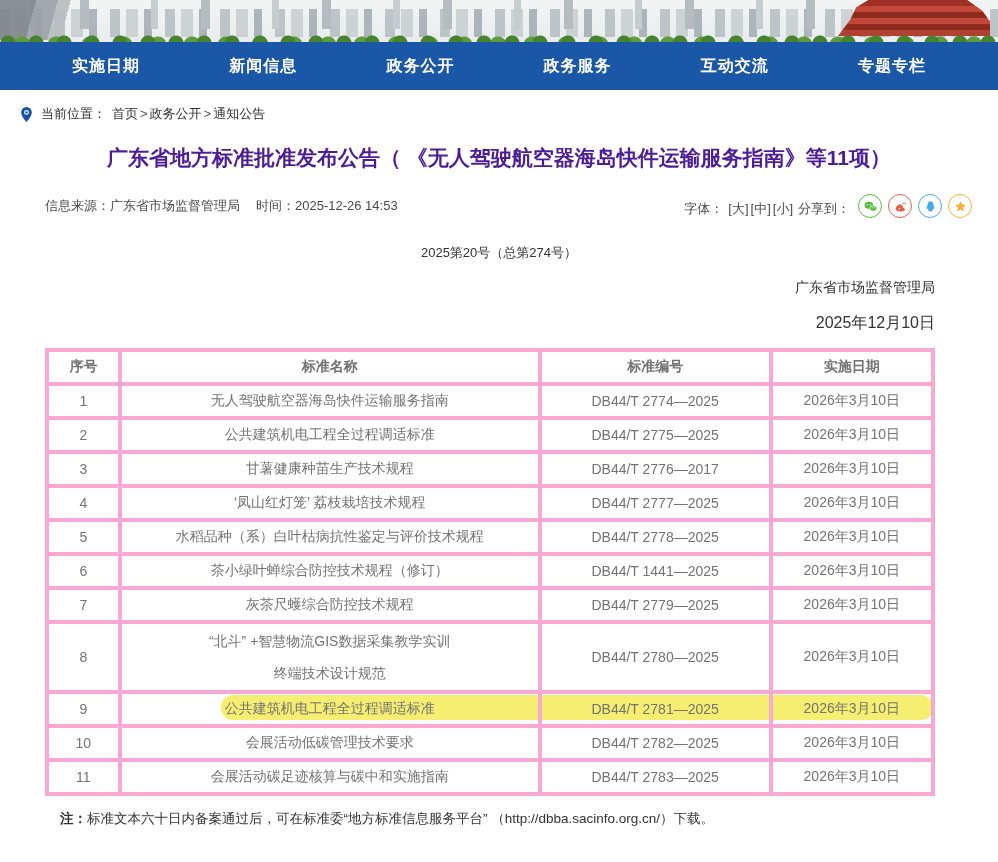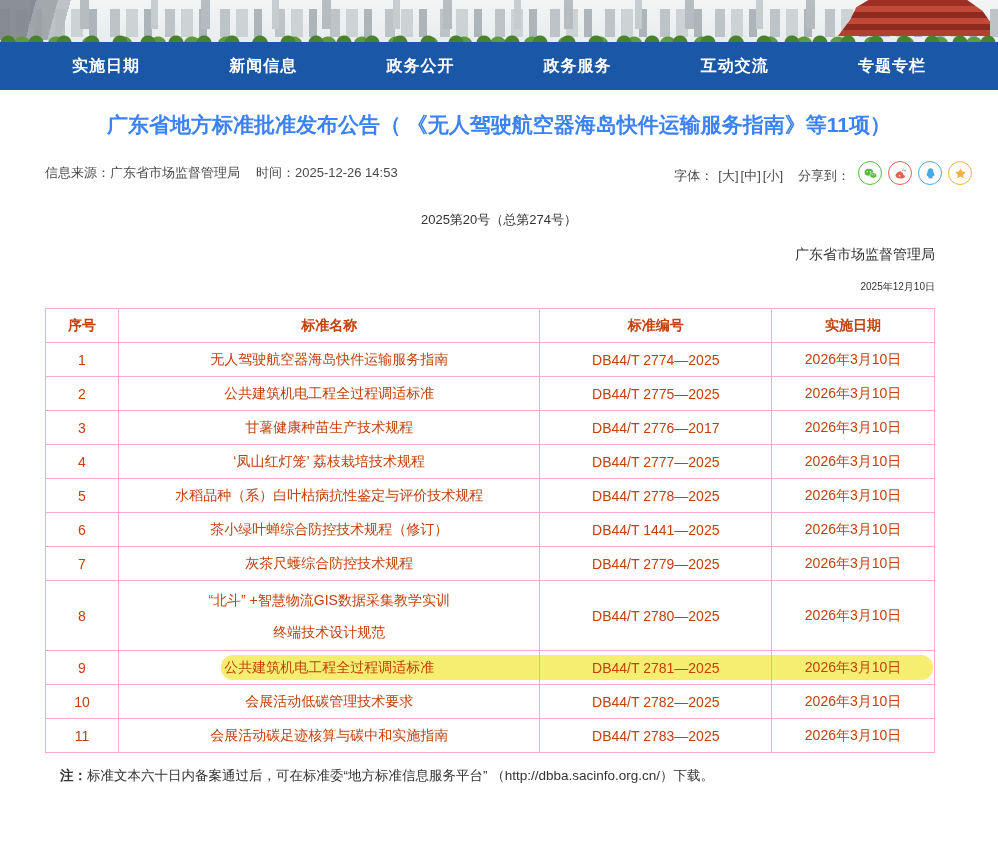--- a/index.html
+++ b/index.html
@@ -26,39 +26,39 @@
   .nav { height:48px; background:#1b57a7; display:flex; justify-content:space-between; align-items:center; padding:0 72px; }
   .nav-item { color:#fff; font-size:16px; font-weight:bold; text-decoration:none; letter-spacing:1px; cursor:pointer; }
 
   
   .breadcrumb { display:flex; align-items:center; gap:6px; padding:15px 0 0 18px; font-size:13px; color:#333; }
   .pin { display:inline-flex; width:17px; height:17px; }
   .bc-link { color:#333; text-decoration:none; cursor:pointer; }
   .bc-sep { color:#555; margin:0 2px; }
 
   
-  .title { margin:21px 40px 0; text-align:center; font-size:21px; line-height:1.35; color:#3b82f6; font-weight:bold; font-family:"Liberation Sans","DejaVu Sans",sans-serif; }
+  .title { margin:21px 40px 0; text-align:center; font-size:21px; line-height:1.35; color:#4c1d95; font-weight:bold; font-family:"Liberation Sans","DejaVu Sans",sans-serif; }
   .meta { display:flex; justify-content:space-between; align-items:center; margin:22px 26px 0 45px; font-size:13px; color:#4a4a4a; }
   .meta-left .gap { display:inline-block; width:16px; }
   .meta-right { display:flex; align-items:flex-end; gap:4px; }
   .font-opts span { margin:0 1px; cursor:pointer; }
-  .share-label { margin-left:10px; }
+  .share-label { }
   .share-icons { display:inline-flex; gap:6px; align-items:center; margin-left:4px; }
   .share-btn { width:24px; height:24px; border-radius:50%; border:1.5px solid; display:inline-flex; align-items:center; justify-content:center; cursor:pointer; background:#fff; }
 
   .doc-number { margin-top:26px; text-align:center; font-size:13px; color:#333; }
   .para { margin:25px 45px 0; padding-left:20px; font-size:14px; color:#333; }
   .issuer { margin:17px 63px 0 0; text-align:right; font-size:14px; color:#333; }
-  .issue-date { margin:16px 63px 8px 0; text-align:right; font-size:10px; color:#333; }
+  .issue-date { margin:16px 63px 8px 0; text-align:right; font-size:16px; color:#333; }
 
   
   .table-wrap { position:relative; width:890px; margin:14px 0 0 45px; }
   .hl-band { position:absolute; z-index:0; left:176px; width:712px; height:25px; border-radius:12px; background:#f6ee71; }
   table.std-table { position:relative; z-index:1; width:890px; border-collapse:collapse; background:transparent; }
-  .std-table th, .std-table td { border:1px solid #f9a8d4; text-align:center; vertical-align:middle; font-size:14px; color:#c2410c; height:34px; padding:0 6px; background:transparent; }
+  .std-table th, .std-table td { border:4px solid #f9a8d4; text-align:center; vertical-align:middle; font-size:14px; color:#737373; height:34px; padding:0 6px; background:transparent; }
   .std-table th { font-weight:bold; }
   td.multiline { white-space:pre-line; line-height:32px; height:70px; }
 
   
   .note { margin:14px 0 0 60px; font-size:13.5px; color:#333; }
   .note-label { font-weight:bold; }
 </style>
 </head>
 <body>
 
@@ -73,20 +73,31 @@
 
   <nav class="nav">
       <a class="nav-item">实施日期</a>
       <a class="nav-item">新闻信息</a>
       <a class="nav-item">政务公开</a>
       <a class="nav-item">政务服务</a>
       <a class="nav-item">互动交流</a>
       <a class="nav-item">专题专栏</a>
     </nav>
 
+  <div class="breadcrumb">
+    <span class="pin">
+      <svg viewBox="0 0 24 24" width="17" height="17">
+          <path d="M12 1.5a7.5 7.5 0 0 0-7.5 7.5c0 5.2 7.5 13.5 7.5 13.5S19.5 14.2 19.5 9A7.5 7.5 0 0 0 12 1.5z" fill="#1652a0"></path>
+          <circle cx="12" cy="9" r="3.4" fill="#fff"></circle>
+          <circle cx="12" cy="9" r="1.7" fill="#1652a0"></circle>
+        </svg>
+    </span>
+    <span class="bc-label">当前位置：</span>
+    <span class="bc-links"><a class="bc-link">首页</a><span class="bc-sep">&gt;</span><a class="bc-link">政务公开</a><span class="bc-sep">&gt;</span><a class="bc-link">通知公告</a></span>
+  </div>
 
   <h1 class="title">广东省地方标准批准发布公告（ 《无人驾驶航空器海岛快件运输服务指南》等11项）</h1>
 
   <div class="meta">
     <div class="meta-left">
       <span>信息来源：</span><span>广东省市场监督管理局</span><span class="gap"></span><span>时间：</span><span>2025-12-26 14:53</span>
     </div>
     <div class="meta-right">
       <span>字体：</span>
       <span class="font-opts"><span>[大]</span><span>[中]</span><span>[小]</span></span>

